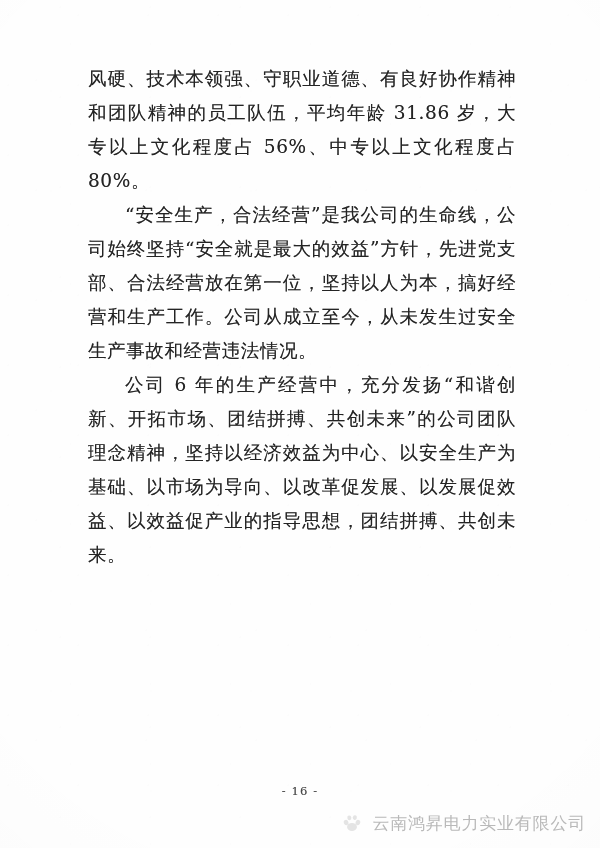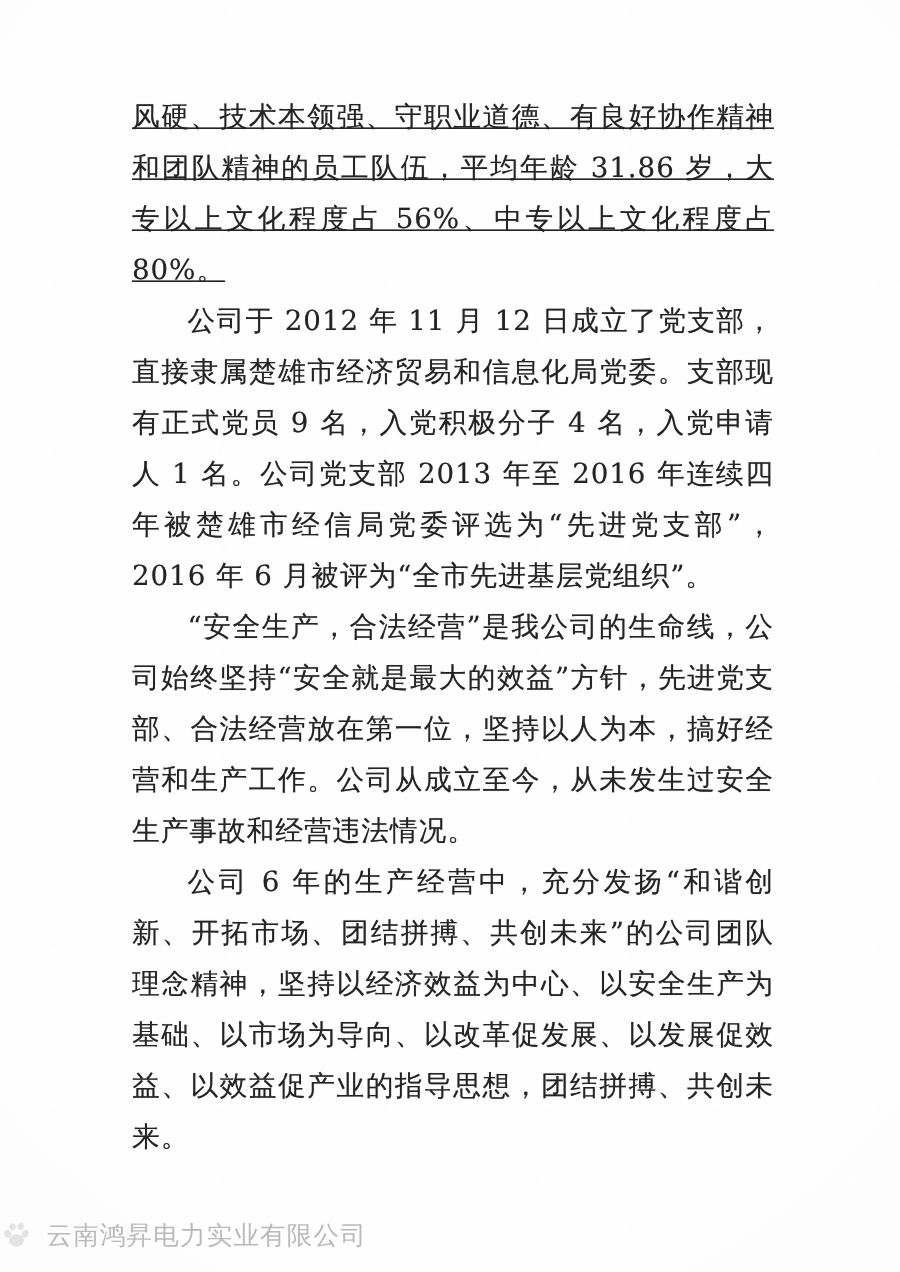--- a/index.html
+++ b/index.html
@@ -58,21 +58,20 @@
     text-align: justify;
     text-justify: inter-character;
     text-indent: 2em;
     letter-spacing: 0.6px;
     -webkit-font-smoothing: antialiased;
     
     text-shadow: 0 0 0.45px rgba(60,60,60,0.55);
   }
   .doc-paragraph.no-indent {
     text-indent: 0;
-    text-decoration: underline;
   }
 
   
 
   
   .page-number {
     position: absolute;
     left: 0;
     right: 0;
     top: 784px;
@@ -85,20 +84,21 @@
   }
 
   
   .footer-watermark {
     position: absolute;
     left: 0;
     right: 14px;
     top: 812px;
     display: flex;
     align-items: center;
+    justify-content: flex-end;
     gap: 9px;
   }
   .footer-logo {
     width: 22px;
     height: 22px;
     position: relative;
     flex: 0 0 auto;
     opacity: 0.55;
   }
   .footer-logo svg { display: block; width: 22px; height: 22px; }
@@ -115,28 +115,28 @@
 
 <div class="page-sheet">
 
   <div class="scan-grain"></div>
 
   <div class="doc-body">
 
     <p class="doc-paragraph no-indent">风硬、技术本领强、守职业道德、有良好协作精神和团队精神的员工队伍，平均年龄 31.86 岁，大专以上文化程度占 56%、中专以上文化程度占 80%。</p>
 
 
-    <p class="doc-paragraph">公司于 2012 年 11 月 12 日成立了党支部，直接隶属楚雄市经济贸易和信息化局党委。支部现有正式党员 9 名，入党积极分子 4 名，入党申请人 1 名。公司党支部 2013 年至 2016 年连续四年被楚雄市经信局党委评选为“先进党支部”，2016 年 6 月被评为“全市先进基层党组织”。</p>
 
     <p class="doc-paragraph">“安全生产，合法经营”是我公司的生命线，公司始终坚持“安全就是最大的效益”方针，先进党支部、合法经营放在第一位，坚持以人为本，搞好经营和生产工作。公司从成立至今，从未发生过安全生产事故和经营违法情况。</p>
 
     <p class="doc-paragraph">公司 6 年的生产经营中，充分发扬“和谐创新、开拓市场、团结拼搏、共创未来”的公司团队理念精神，坚持以经济效益为中心、以安全生产为基础、以市场为导向、以改革促发展、以发展促效益、以效益促产业的指导思想，团结拼搏、共创未来。</p>
 
   </div>
 
+  <div class="page-number">- 16 -</div>
 
   <div class="footer-watermark">
 
     <span class="footer-logo">
       <svg viewBox="0 0 24 24" aria-hidden="true">
         <g fill="#cfcfcf">
           <ellipse cx="12" cy="15.2" rx="5.4" ry="4.4"></ellipse>
           <ellipse cx="5.6" cy="10.4" rx="2.5" ry="2.9" transform="rotate(-22 5.6 10.4)"></ellipse>
           <ellipse cx="18.4" cy="10.4" rx="2.5" ry="2.9" transform="rotate(22 18.4 10.4)"></ellipse>
           <ellipse cx="9.1" cy="5.3" rx="2.2" ry="2.6" transform="rotate(-10 9.1 5.3)"></ellipse>

